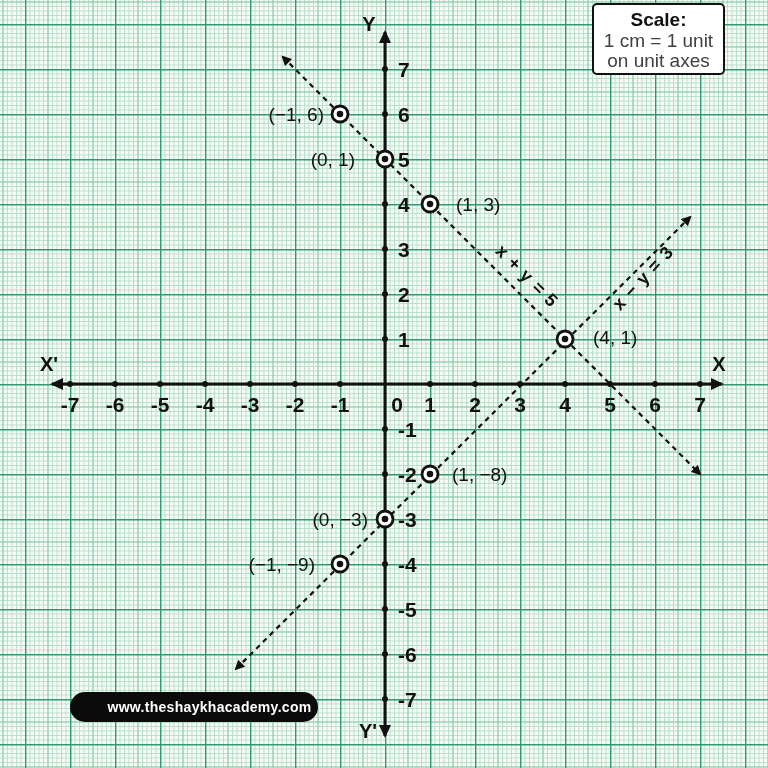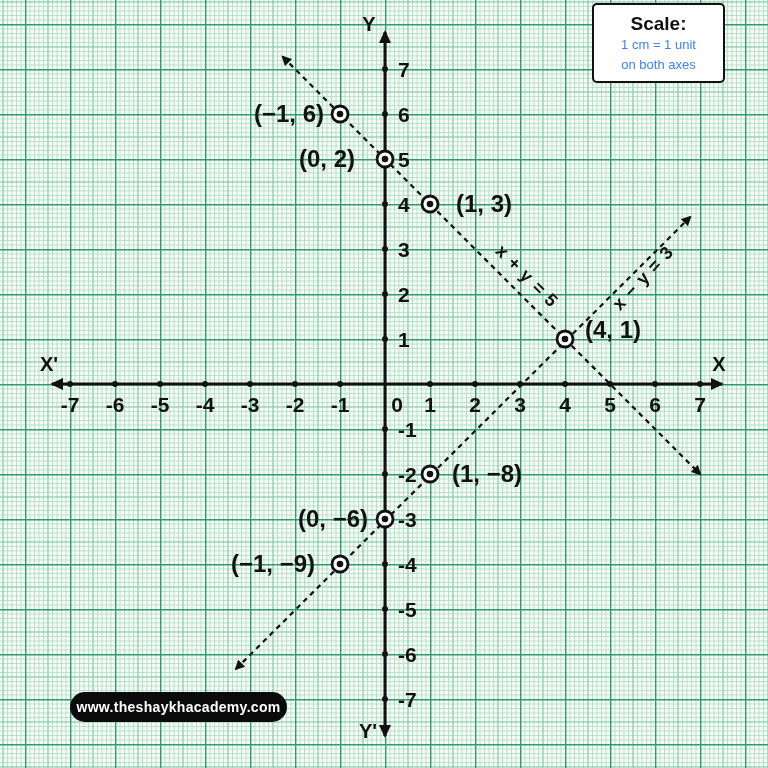--- a/index.html
+++ b/index.html
@@ -5,33 +5,33 @@
   html,body{margin:0;padding:0;}
   body{width:768px;height:768px;overflow:hidden;background:#f6fbf7;
        font-family:"Liberation Sans",sans-serif;}
   .stage{position:relative;width:768px;height:768px;}
   .stage svg{position:absolute;left:0;top:0;}
   #overlay{position:absolute;left:0;top:0;width:768px;height:768px;}
   .lbl{position:absolute;color:#111;white-space:nowrap;line-height:1;}
   .tick{font-size:21px;font-weight:bold;transform:translate(-50%,-50%);}
   .ytick{font-size:21px;font-weight:bold;transform:translate(0,-50%);}
   .axletter{font-size:20px;font-weight:bold;transform:translate(-50%,-50%);}
-  .plabel{font-size:24px;font-weight:bold;}
+  .plabel{font-size:19px;font-weight:normal;}
   .plabel.left{transform:translate(-100%,-50%);}
   .plabel.right{transform:translate(0,-50%);}
   .eqlabel{font-size:18px;font-weight:bold;letter-spacing:1px;}
-  .scale-box{position:absolute;left:592px;top:3px;width:133px;height:80px;
+  .scale-box{position:absolute;left:592px;top:3px;width:133px;height:72px;
     background:#ffffff;border:2px solid #111;border-radius:5px;
     display:flex;flex-direction:column;align-items:center;justify-content:center;
     box-sizing:border-box;z-index:5;}
   .scale-title{font-size:19px;font-weight:bold;color:#111;line-height:23px;}
-  .scale-line{font-size:13px;color:#3b82f6;line-height:20px;}
+  .scale-line{font-size:19px;color:#404040;line-height:20px;}
   .watermark{position:absolute;left:70px;top:692px;width:217px;height:30px;
     background:#0b0b0b;border-radius:16px;display:flex;align-items:center;
-    justify-content:center;z-index:5;}
+    justify-content:center;z-index:5;padding-left:31px;}
   .watermark span{color:#ffffff;font-size:14px;font-weight:bold;letter-spacing:.3px;}
 </style>
 </head>
 <body>
 
 <div class="stage">
   <svg id="plot" width="768" height="768">
       <defs>
         <pattern id="gmin" patternUnits="userSpaceOnUse" width="4.5" height="4.5" x="2.5" y="1.5">
           <path d="M0 0.5 H4.5 M0.5 0 V4.5" stroke="#b7dfc9" stroke-width="1" fill="none"></path>
@@ -128,32 +128,32 @@
       <div class="lbl ytick" style="left: 398px; top: 519px;">-3</div>
       <div class="lbl ytick" style="left: 398px; top: 564px;">-4</div>
       <div class="lbl ytick" style="left: 398px; top: 609px;">-5</div>
       <div class="lbl ytick" style="left: 398px; top: 654px;">-6</div>
       <div class="lbl ytick" style="left: 398px; top: 699px;">-7</div>
       <div class="lbl axletter" style="left: 49px; top: 364px;">X'</div>
       <div class="lbl axletter" style="left: 719px; top: 364px;">X</div>
       <div class="lbl axletter" style="left: 369px; top: 24px;">Y</div>
       <div class="lbl axletter" style="left: 368px; top: 731px;">Y'</div>
       <div class="lbl plabel left" style="left: 324px; top: 114px;">(−1, 6)</div>
-      <div class="lbl plabel left" style="left: 355px; top: 159px;">(0, 2)</div>
+      <div class="lbl plabel left" style="left: 355px; top: 159px;">(0, 1)</div>
       <div class="lbl plabel right" style="left: 456px; top: 204px;">(1, 3)</div>
-      <div class="lbl plabel right" style="left: 585px; top: 330px;">(4, 1)</div>
+      <div class="lbl plabel right" style="left: 585px; top: 337px; padding-left: 8px;">(4, 1)</div>
       <div class="lbl plabel right" style="left: 452px; top: 474px;">(1, −8)</div>
-      <div class="lbl plabel left" style="left: 368px; top: 519px;">(0, −6)</div>
+      <div class="lbl plabel left" style="left: 368px; top: 519px;">(0, −3)</div>
       <div class="lbl plabel left" style="left: 315px; top: 564px;">(−1, −9)</div>
       <div class="lbl eqlabel" style="left: 526.75px; top: 276px; transform: translate(-50%, -50%) rotate(45deg);">x + y = 5</div>
       <div class="lbl eqlabel" style="left: 642.85px; top: 278.25px; transform: translate(-50%, -50%) rotate(-47deg);">x − y = 3</div>
     </div>
 
   <div class="scale-box">
     <div class="scale-title">Scale:</div>
     <div class="scale-line">1 cm = 1 unit</div>
-    <div class="scale-line">on both axes</div>
+    <div class="scale-line">on unit axes</div>
   </div>
 
   <div class="watermark">
     <span>www.theshaykhacademy.com</span>
   </div>
 </div>
 
 </body></html>

